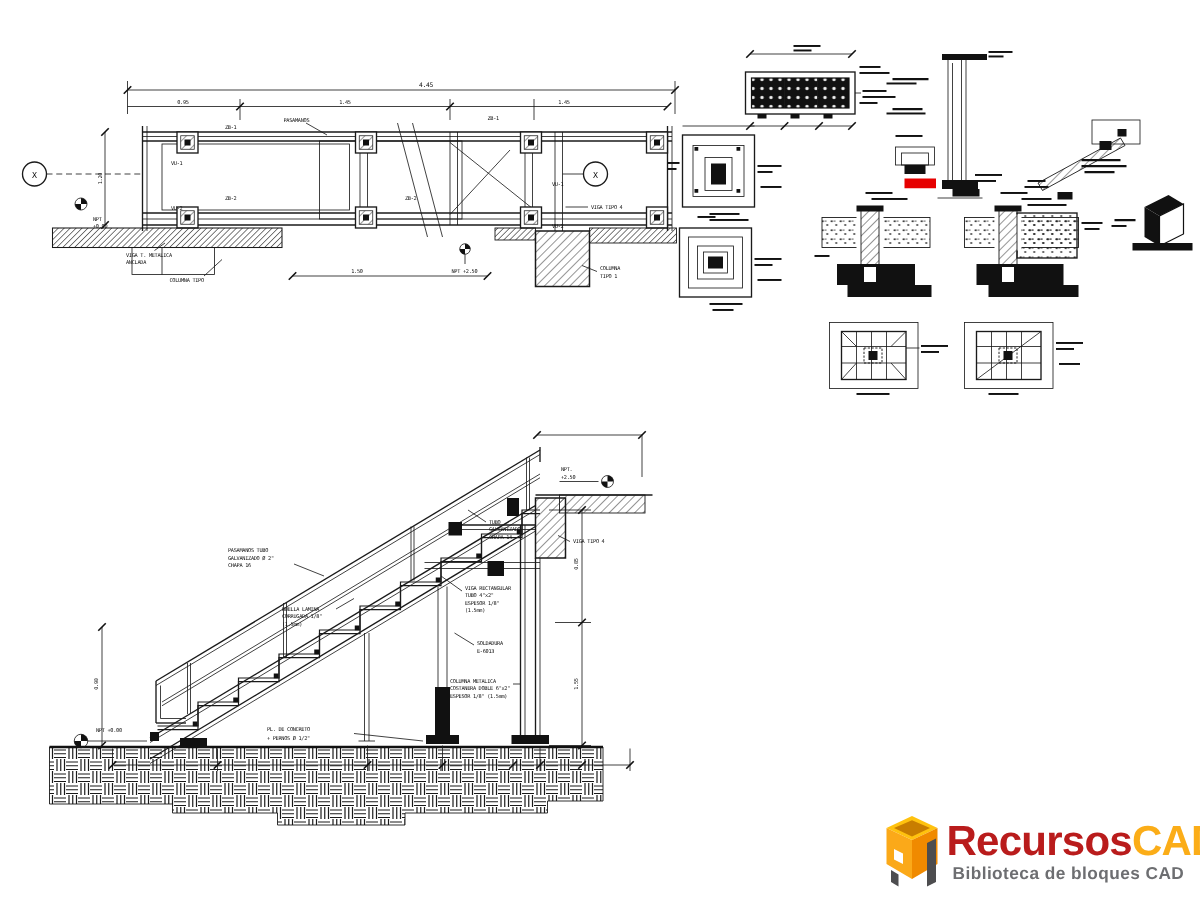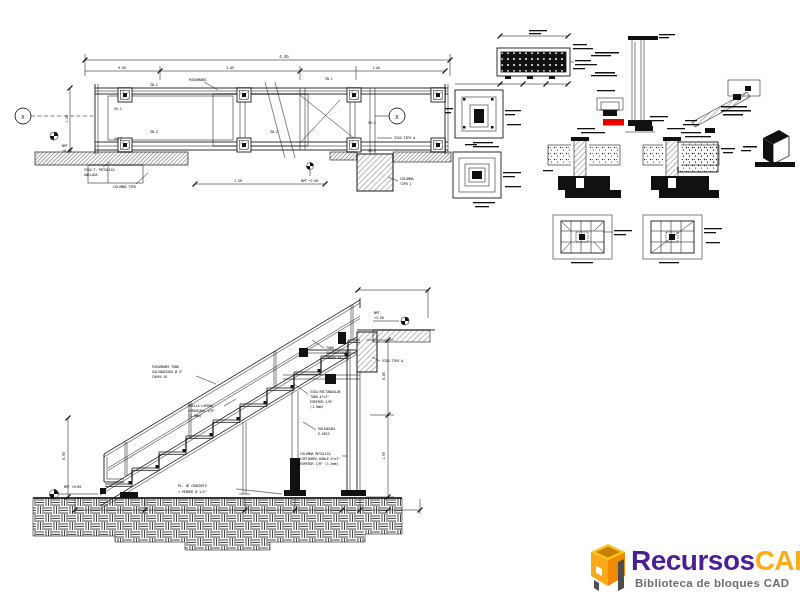--- a/index.html
+++ b/index.html
@@ -12,21 +12,21 @@
   .tk{stroke:#111;stroke-width:1.1;fill:none}
   .bk{fill:#111;stroke:none}
   .bar{fill:#111}
   text{font-family:"DejaVu Sans Mono",monospace;fill:#111}
   .t35{font-size:3.5px;letter-spacing:-0.2px}
   .t4{font-size:4.2px;letter-spacing:-0.2px}
   .t5{font-size:5.5px}
   #logo{position:absolute;left:588px;top:539px;width:208px;height:58px;display:flex;align-items:center;cursor:pointer}
   #logo-textcol{display:flex;flex-direction:column;margin-left:3px}
   #brand{font-weight:bold;font-size:28px;line-height:1;letter-spacing:-0.5px;font-family:"Liberation Sans",sans-serif}
-  #brand .primary{color:#4c1d95}
+  #brand .primary{color:#b91c1c}
   #brand .accent{color:#FBAD18}
   #tagline{font-size:11.5px;color:#6d6e71;letter-spacing:0.3px;margin-top:2px;margin-left:4px;font-weight:bold}
 </style>
 </head>
 <body>
 
 <div id="canvas">
 
 <svg style="left:8px;top:36px" width="448" height="176" viewBox="0 0 448 176">
   <defs>

